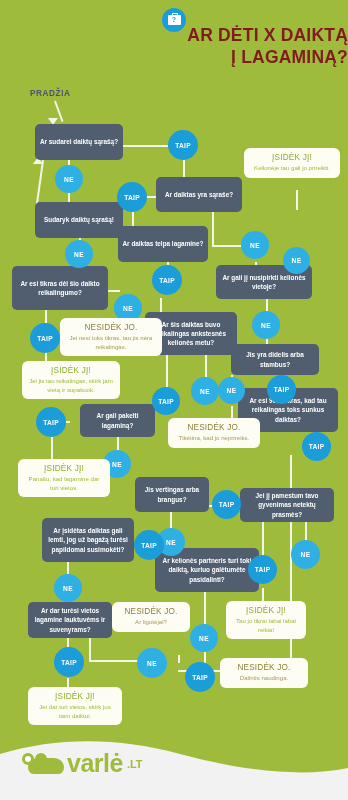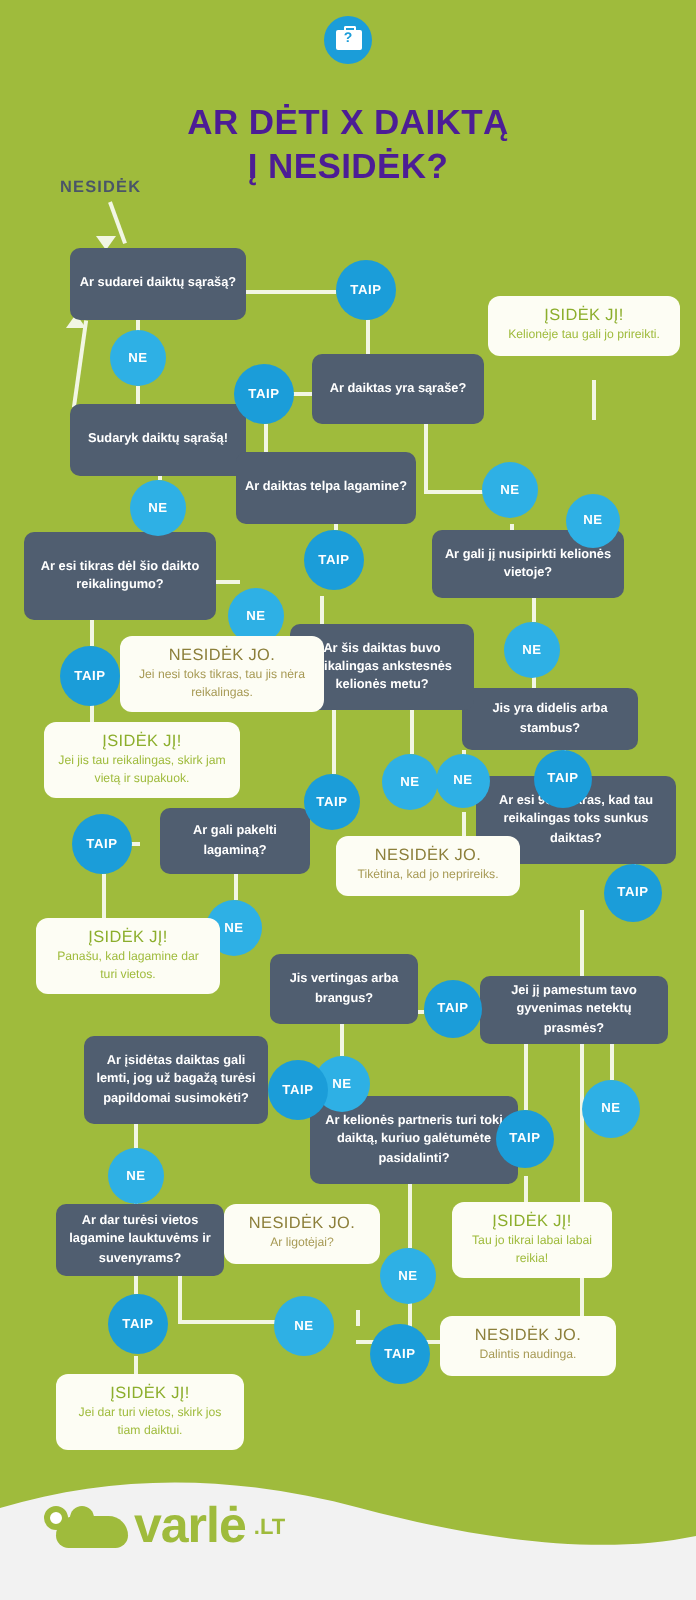--- a/index.html
+++ b/index.html
@@ -23,22 +23,22 @@
   }
   .suitcase-icon .case:before {
     content:""; position:absolute; left:4.5px; top:-2.5px; width:4px; height:2.5px;
     border:1px solid #fff; border-bottom:none; border-radius:1px 1px 0 0;
   }
   .suitcase-icon .case:after {
     content:"?"; position:absolute; left:0; top:0; width:100%; height:100%;
     color:#1b9dd9; font-size:7px; font-weight:bold; line-height:10px; text-align:center;
   }
   .title {
-    position:absolute; left:0; top:50px; width:348px; text-align:center;
-    color:#4c1d95; font-size:17.5px; font-weight:bold; line-height:1.28;
+    position:absolute; left:0; top:24px; width:348px; text-align:right;
+    color:#7f1d1d; font-size:17.5px; font-weight:bold; line-height:1.28;
     letter-spacing:0.2px;
   }
   .start-label {
     position:absolute; left:30px; top:89px;
     color:#4a5568; font-size:8.2px; font-weight:bold; letter-spacing:0.6px;
   }
 
   
   .ln { position:absolute; background:#f2f6e4; }
   .lnh { height:2px; }
@@ -120,23 +120,23 @@
 </head>
 <body>
 
 <div id="stage">
 
   <div class="suitcase-icon">
     <div class="case"></div>
   </div>
   <div class="title">
     <div>AR DĖTI X DAIKTĄ</div>
-    <div>Į NESIDĖK?</div>
-  </div>
-  <div class="start-label">NESIDĖK</div>
+    <div>Į LAGAMINĄ?</div>
+  </div>
+  <div class="start-label">PRADŽIA</div>
 
   <div class="arrow-start"></div>
   <div class="arrow-head"></div>
 
   <div class="ln lnh" style="left:123px;top:145px;width:45px;"></div>
 
   <div class="ln lnv" style="left:183px;top:160px;height:17px;"></div>
 
   <div class="ln lnv" style="left:68px;top:159px;height:12px;"></div>
 

